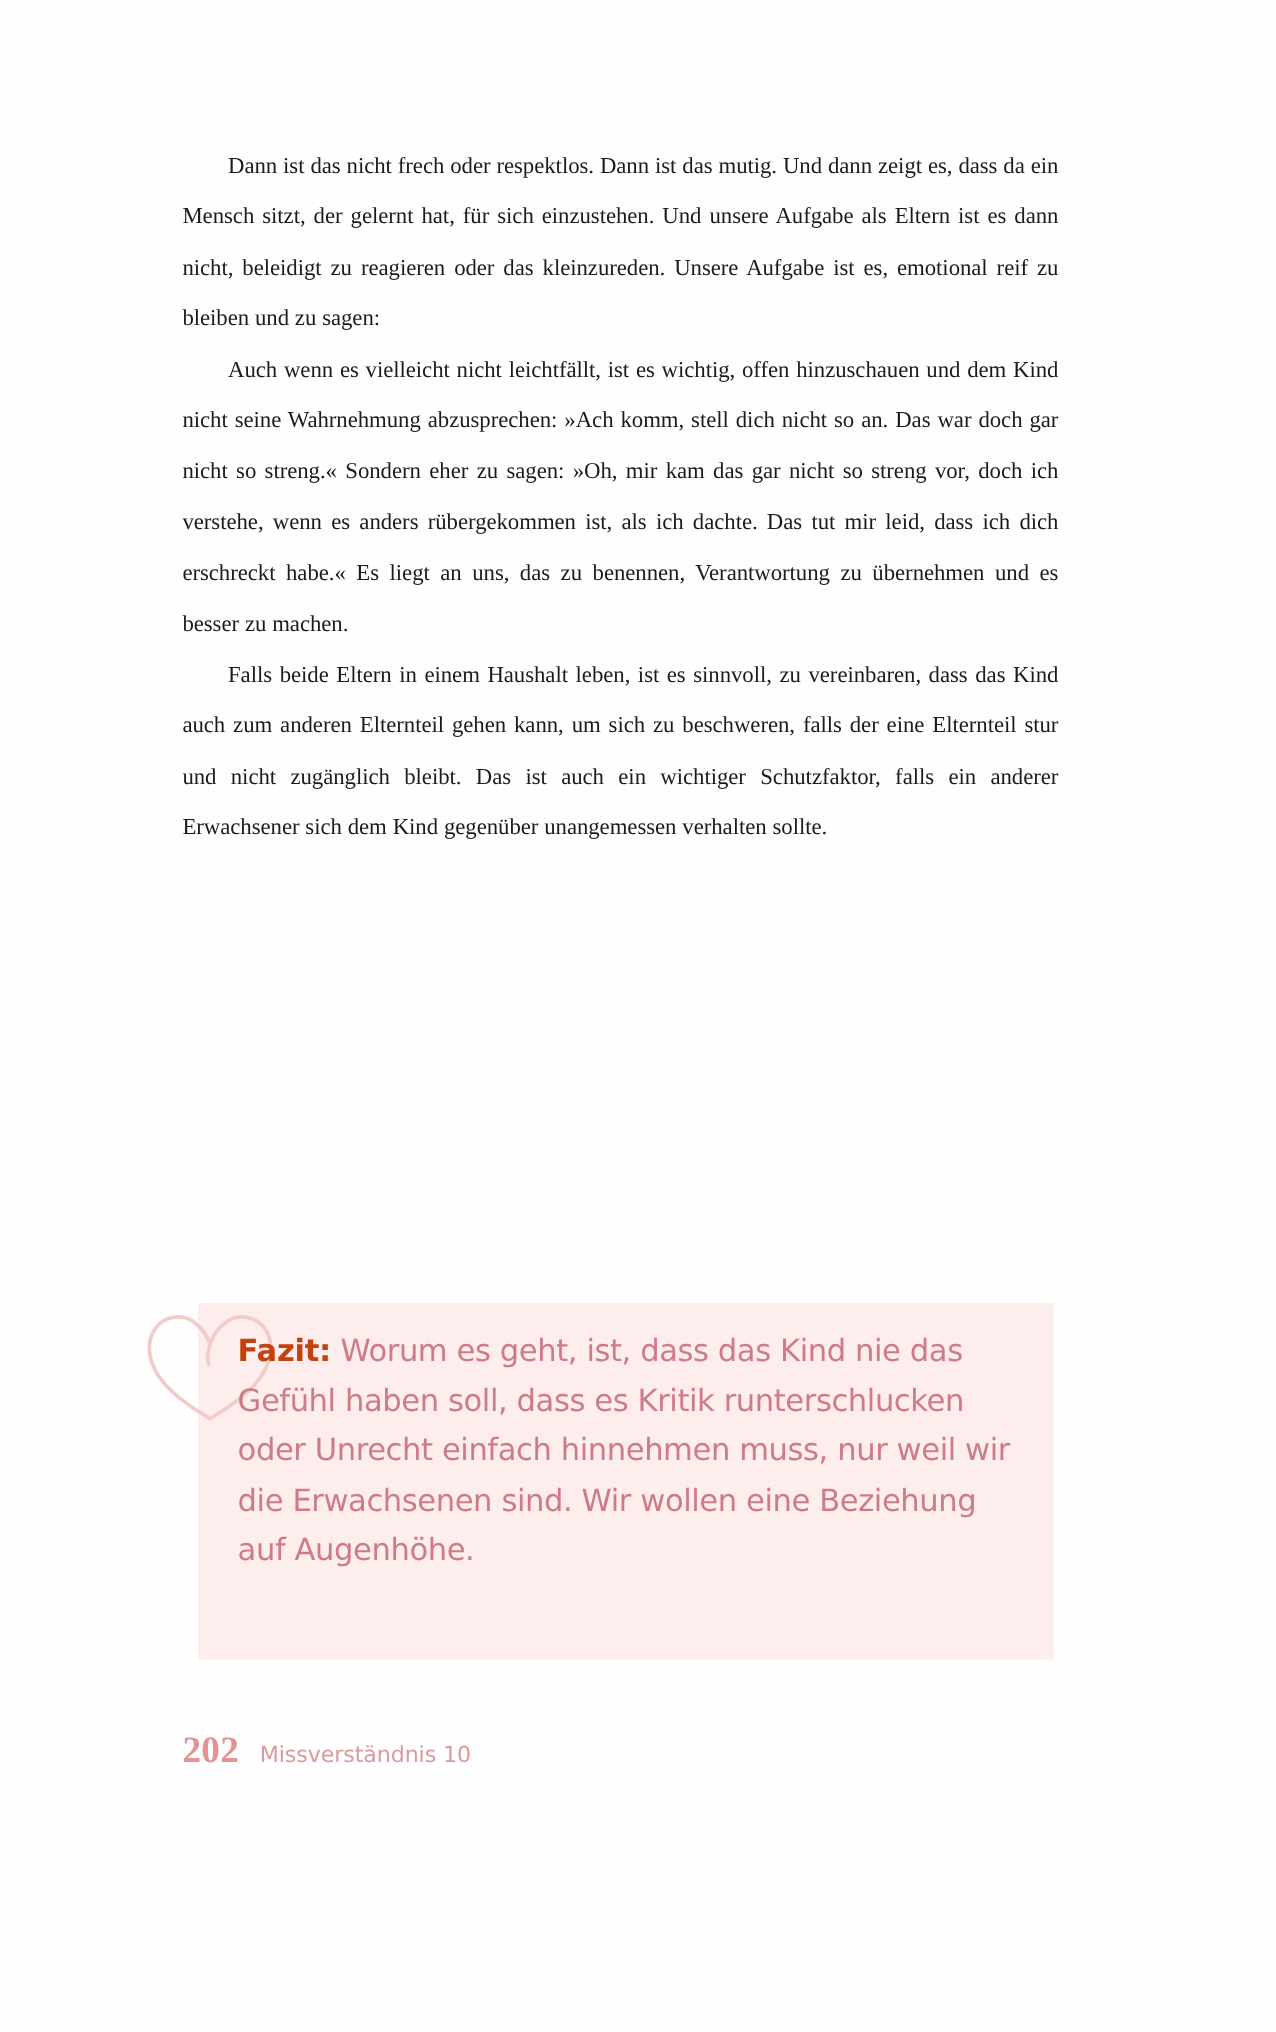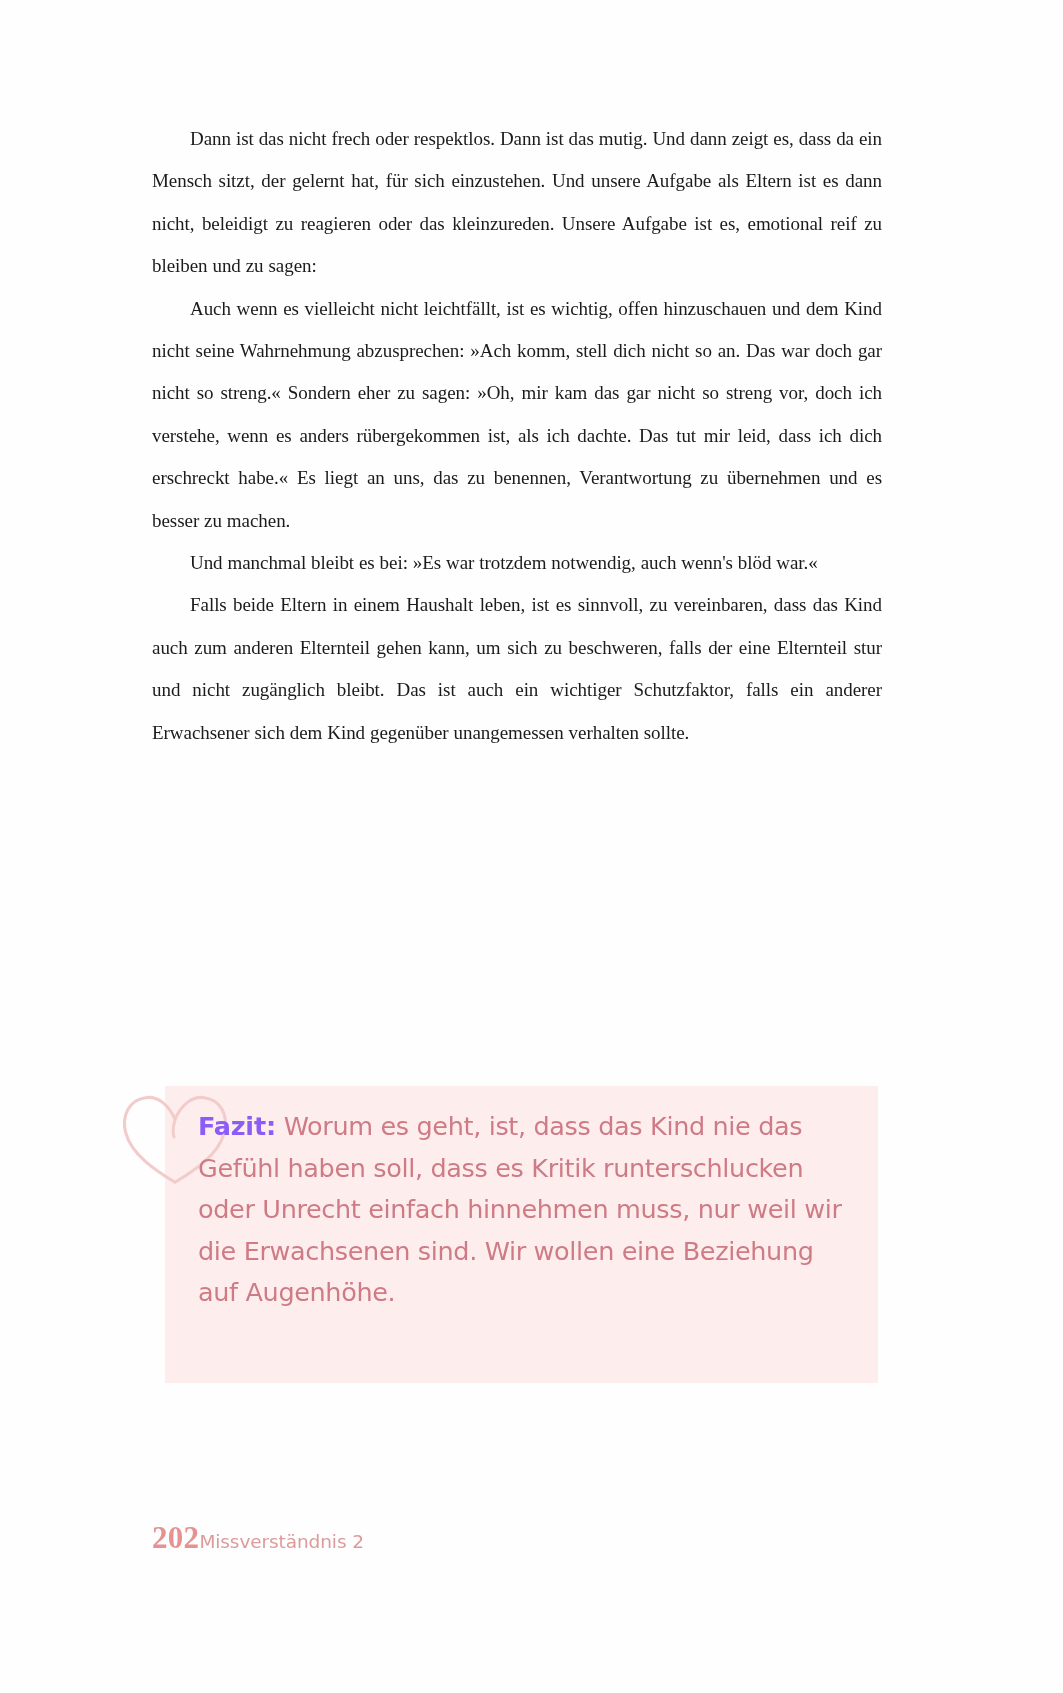--- a/index.html
+++ b/index.html
@@ -75,32 +75,32 @@
     width: 655px;
     z-index: 4;
     font-family: "DejaVu Sans", sans-serif;
     font-size: 25.5px;
     line-height: 41.5px;
     color: #cf7b86;
     letter-spacing: -0.35px;
   }
   .callout-text .lead {
     font-weight: bold;
-    color: #8b5cf6;
+    color: #c2410c;
     letter-spacing: -0.2px;
   }
 
   
   .footer {
     position: absolute;
     left: 152px;
-    top: 1520px;
+    top: 1440px;
     display: flex;
     align-items: baseline;
-    gap: 0;
+    gap: 17px;
     text-align: right;
   }
   .folio {
     font-family: "Liberation Serif", serif;
     font-weight: bold;
     font-size: 31px;
     color: #e49292;
     letter-spacing: 0.3px;
   }
   .running-head {
@@ -111,21 +111,20 @@
   }
 </style>
 </head>
 <body>
 
 <div class="page">
 
   <div class="text-column">
     <p class="para">Dann ist das nicht frech oder respektlos. Dann ist das mutig. Und dann zeigt es, dass da ein Mensch sitzt, der gelernt hat, für sich einzustehen. Und unsere Aufgabe als Eltern ist es dann nicht, beleidigt zu reagieren oder das kleinzureden. Unsere Aufgabe ist es, emotional reif zu bleiben und zu sagen:</p>
     <p class="para">Auch wenn es vielleicht nicht leichtfällt, ist es wichtig, offen hinzuschauen und dem Kind nicht seine Wahrnehmung abzusprechen: »Ach komm, stell dich nicht so an. Das war doch gar nicht so streng.« Sondern eher zu sagen: »Oh, mir kam das gar nicht so streng vor, doch ich verstehe, wenn es anders rübergekommen ist, als ich dachte. Das tut mir leid, dass ich dich erschreckt habe.« Es liegt an uns, das zu benennen, Verantwortung zu übernehmen und es besser zu machen.</p>
-    <p class="para">Und manchmal bleibt es bei: »Es war trotzdem notwendig, auch wenn's blöd war.«</p>
     <p class="para">Falls beide Eltern in einem Haushalt leben, ist es sinnvoll, zu vereinbaren, dass das Kind auch zum anderen Elternteil gehen kann, um sich zu beschweren, falls der eine Elternteil stur und nicht zugänglich bleibt. Das ist auch ein wichtiger Schutzfaktor, falls ein anderer Erwachsener sich dem Kind gegenüber unangemessen verhalten sollte.</p>
   </div>
 
   <div class="callout-wrap">
     <div class="callout-box"></div>
 
     <svg class="heart-icon" viewBox="0 0 120 120" aria-hidden="true">
       <path d="M60 104
                C 40 92, 16 76, 10 54
                C 5 36, 14 20, 30 18
@@ -136,16 +135,16 @@
       <path d="M60 41 C 58 47, 57 52, 59 58" fill="none" stroke="#f2cccb" stroke-width="3" stroke-linecap="round"></path>
     </svg>
 
     <div class="callout-text">
       <span class="lead">Fazit:</span><span> Worum es geht, ist, dass das Kind nie das Gefühl haben soll, dass es Kritik runterschlucken oder Unrecht einfach hinnehmen muss, nur weil wir die Erwachsenen sind. Wir wollen eine Beziehung auf Augenhöhe.</span>
     </div>
   </div>
 
   <div class="footer">
     <span class="folio">202</span>
-    <span class="running-head">Missverständnis 2</span>
+    <span class="running-head">Missverständnis 10</span>
   </div>
 
 </div>
 
 </body></html>

